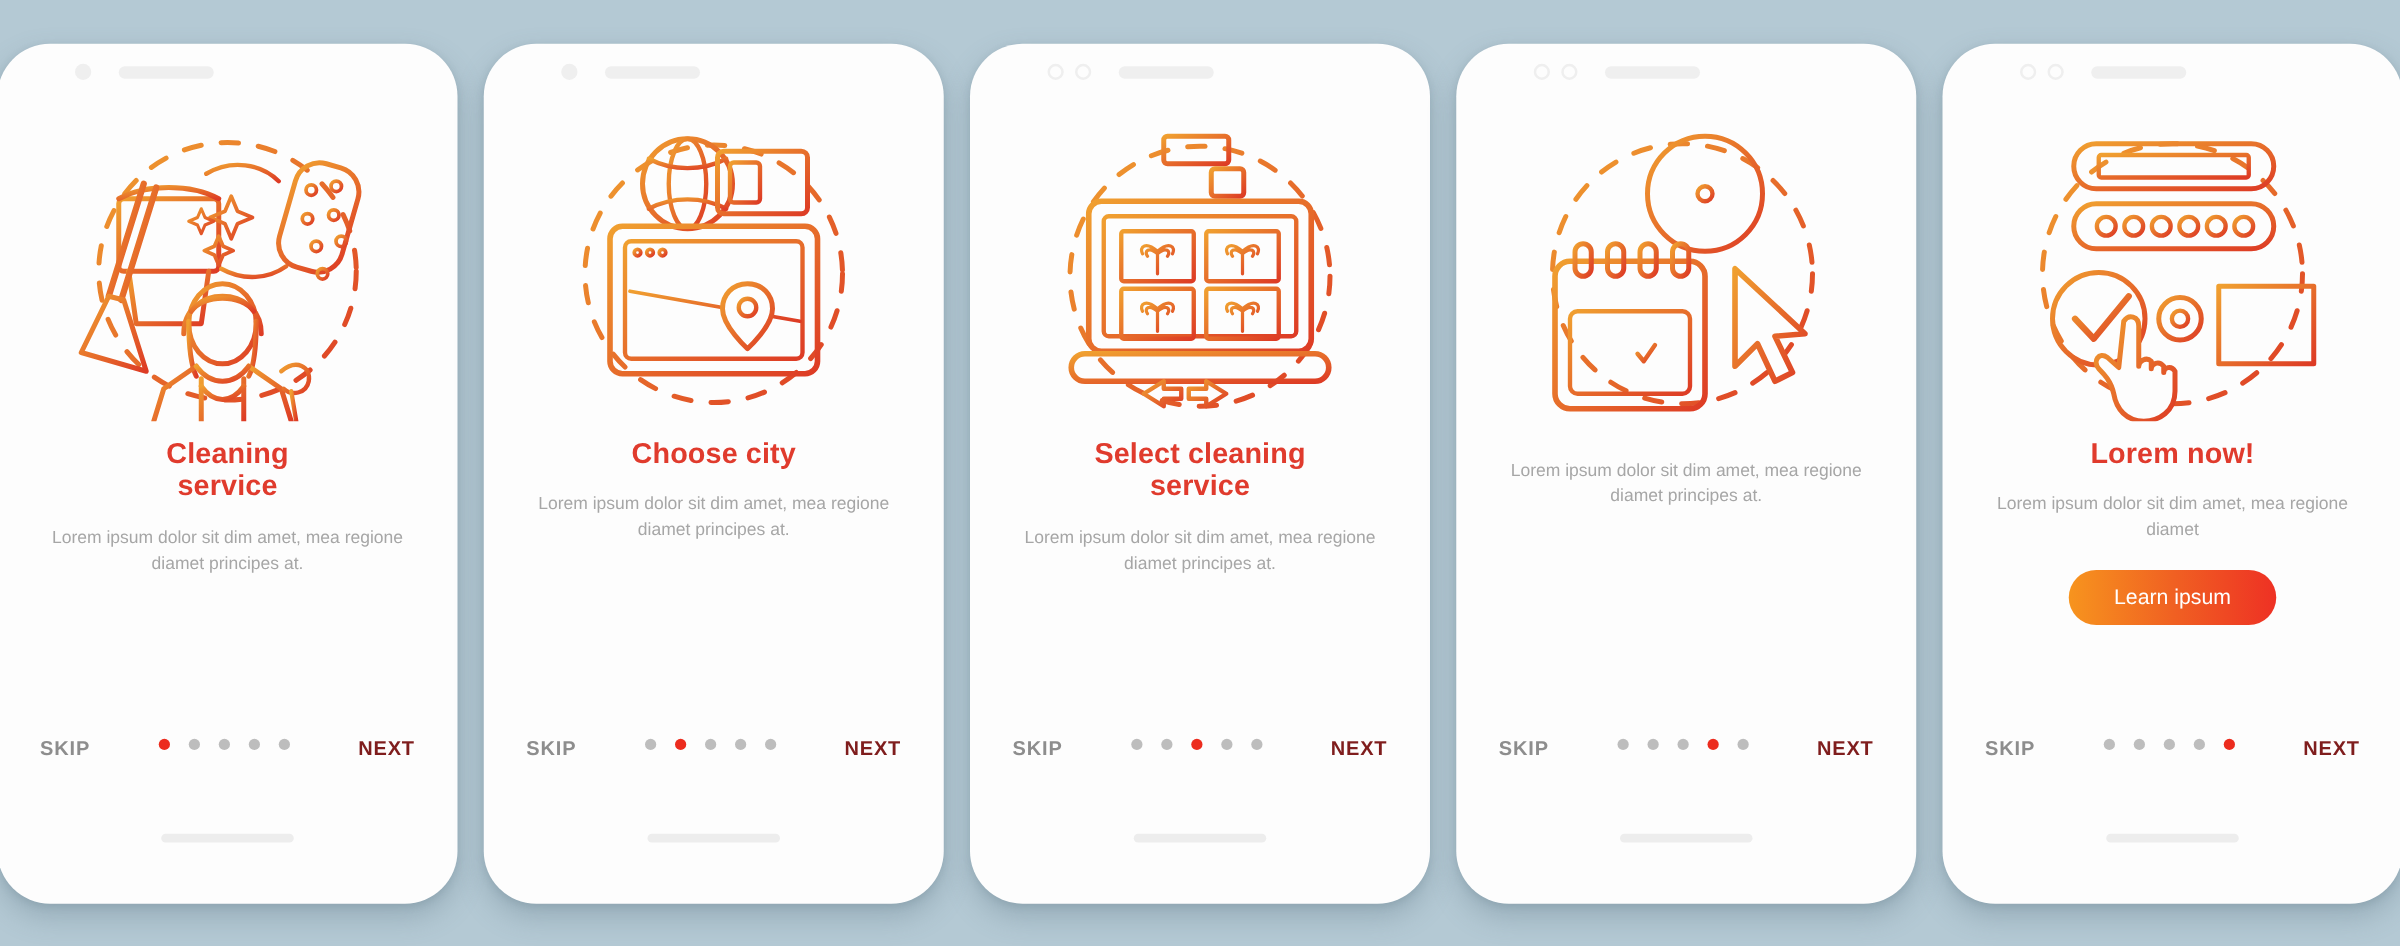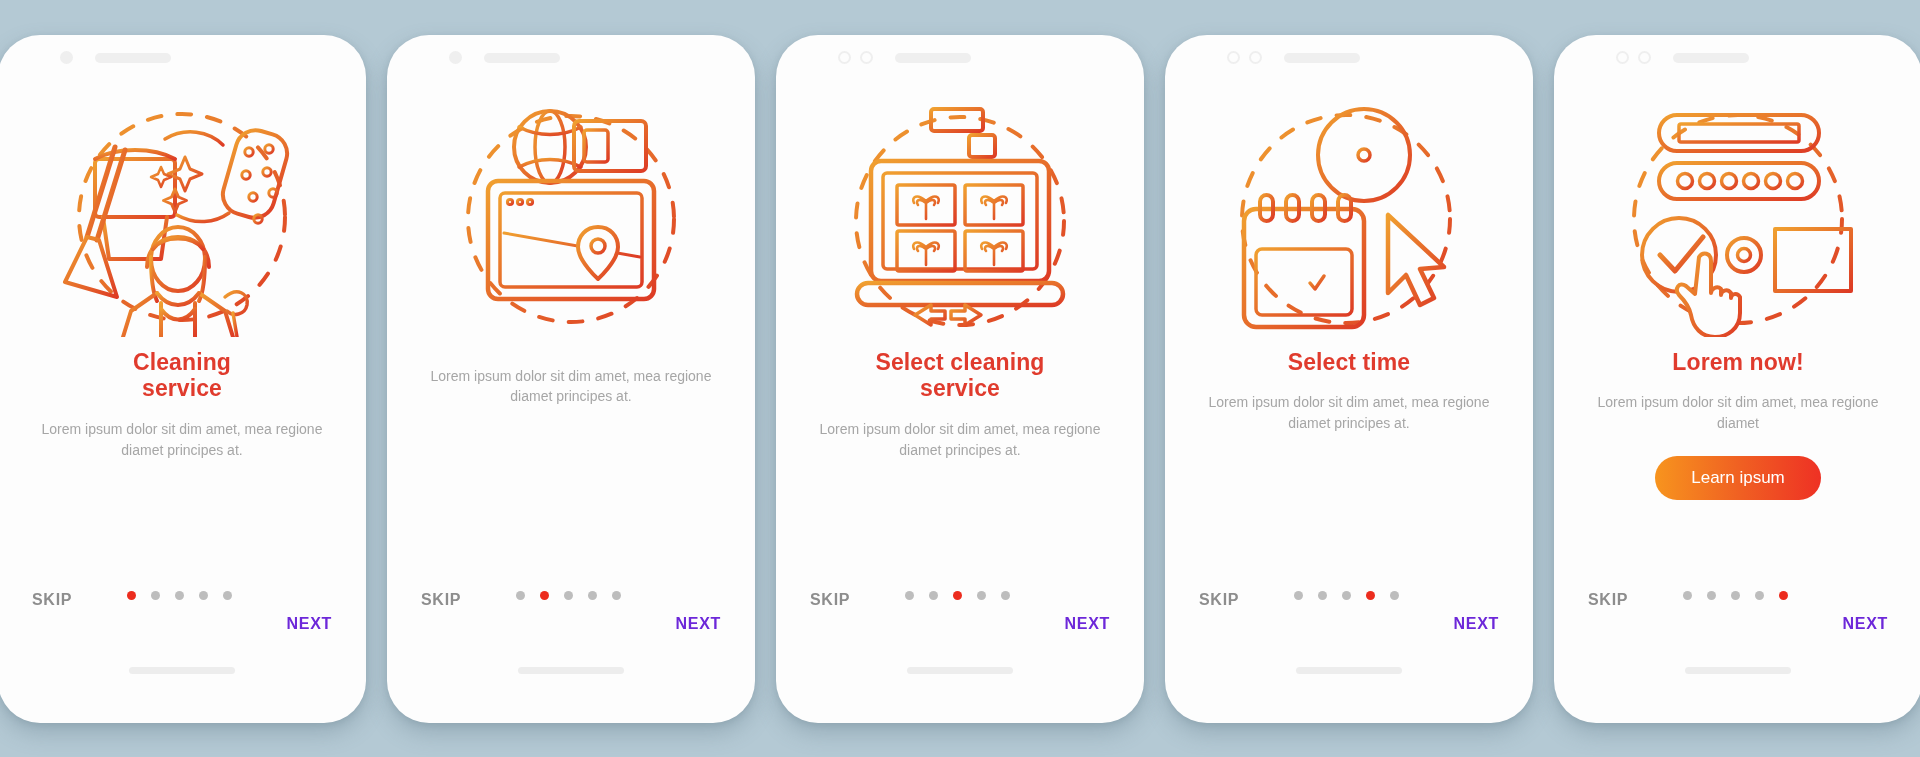--- a/index.html
+++ b/index.html
@@ -111,21 +111,21 @@
     justify-content: space-between;
     height: 46px;
     gap: 34px;
   }
   .nav-side {
     font-size: 16px;
     letter-spacing: .7px;
     font-weight: bold;
   }
   .skip  { color: #8d8d8d; }
-  .next  { color: #6d28d9; margin-top: 24px; }
+  .next  { color: #7f1d1d; }
 
   .dots { display: flex; gap: 15px; align-items: center; }
   .dot {
     width: 9px; height: 9px;
     border-radius: 50%;
     background: #bdbdbd;
   }
   .dot.active { background: #ec2c1e; }
 
   
@@ -280,20 +280,21 @@
         <path d="M152 130 C 164 130, 172 139, 172 150 C 172 164, 152 182, 152 182
                  C 152 182, 132 164, 132 150 C 132 139, 140 130, 152 130 Z" fill="#fdfdfd" stroke="url(#g2)" stroke-width="4"></path>
         <circle cx="152" cy="149" r="7" stroke="url(#g2)" stroke-width="3.5"></circle>
 
         <line x1="125" y1="202" x2="125" y2="218" stroke="url(#g2)" stroke-width="4.5"></line>
         <line x1="96" y1="219" x2="154" y2="219" stroke="url(#g2)" stroke-width="4.5"></line>
       </svg>
     </div>
 
     <div class="texts">
+      <div class="title">Choose city</div>
       <div class="subtitle">Lorem ipsum dolor sit dim amet, mea regione diamet principes at.</div>
     </div>
 
     <div class="nav-row">
       <span class="nav-side skip">SKIP</span>
       <span class="dots">
         <span class="dot"></span>
         <span class="dot active"></span>
         <span class="dot"></span>
         <span class="dot"></span>
@@ -421,21 +422,20 @@
           <line x1="32" y1="174" x2="128" y2="174"></line>
           <line x1="32" y1="196" x2="128" y2="196"></line>
         </g>
         <path d="M86 186 L 91 192 L 100 179" stroke="url(#g4)" stroke-width="3.5"></path>
 
         <path d="M164 118 L164 196 L182 178 L196 208 L210 201 L196 172 L220 170 Z" fill="#fdfdfd" stroke="url(#g4)" stroke-width="4.5"></path>
       </svg>
     </div>
 
     <div class="texts">
-      <div class="title">Select time</div>
       <div class="subtitle">Lorem ipsum dolor sit dim amet, mea regione diamet principes at.</div>
     </div>
 
     <div class="nav-row">
       <span class="nav-side skip">SKIP</span>
       <span class="dots">
         <span class="dot"></span>
         <span class="dot"></span>
         <span class="dot"></span>
         <span class="dot active"></span>

